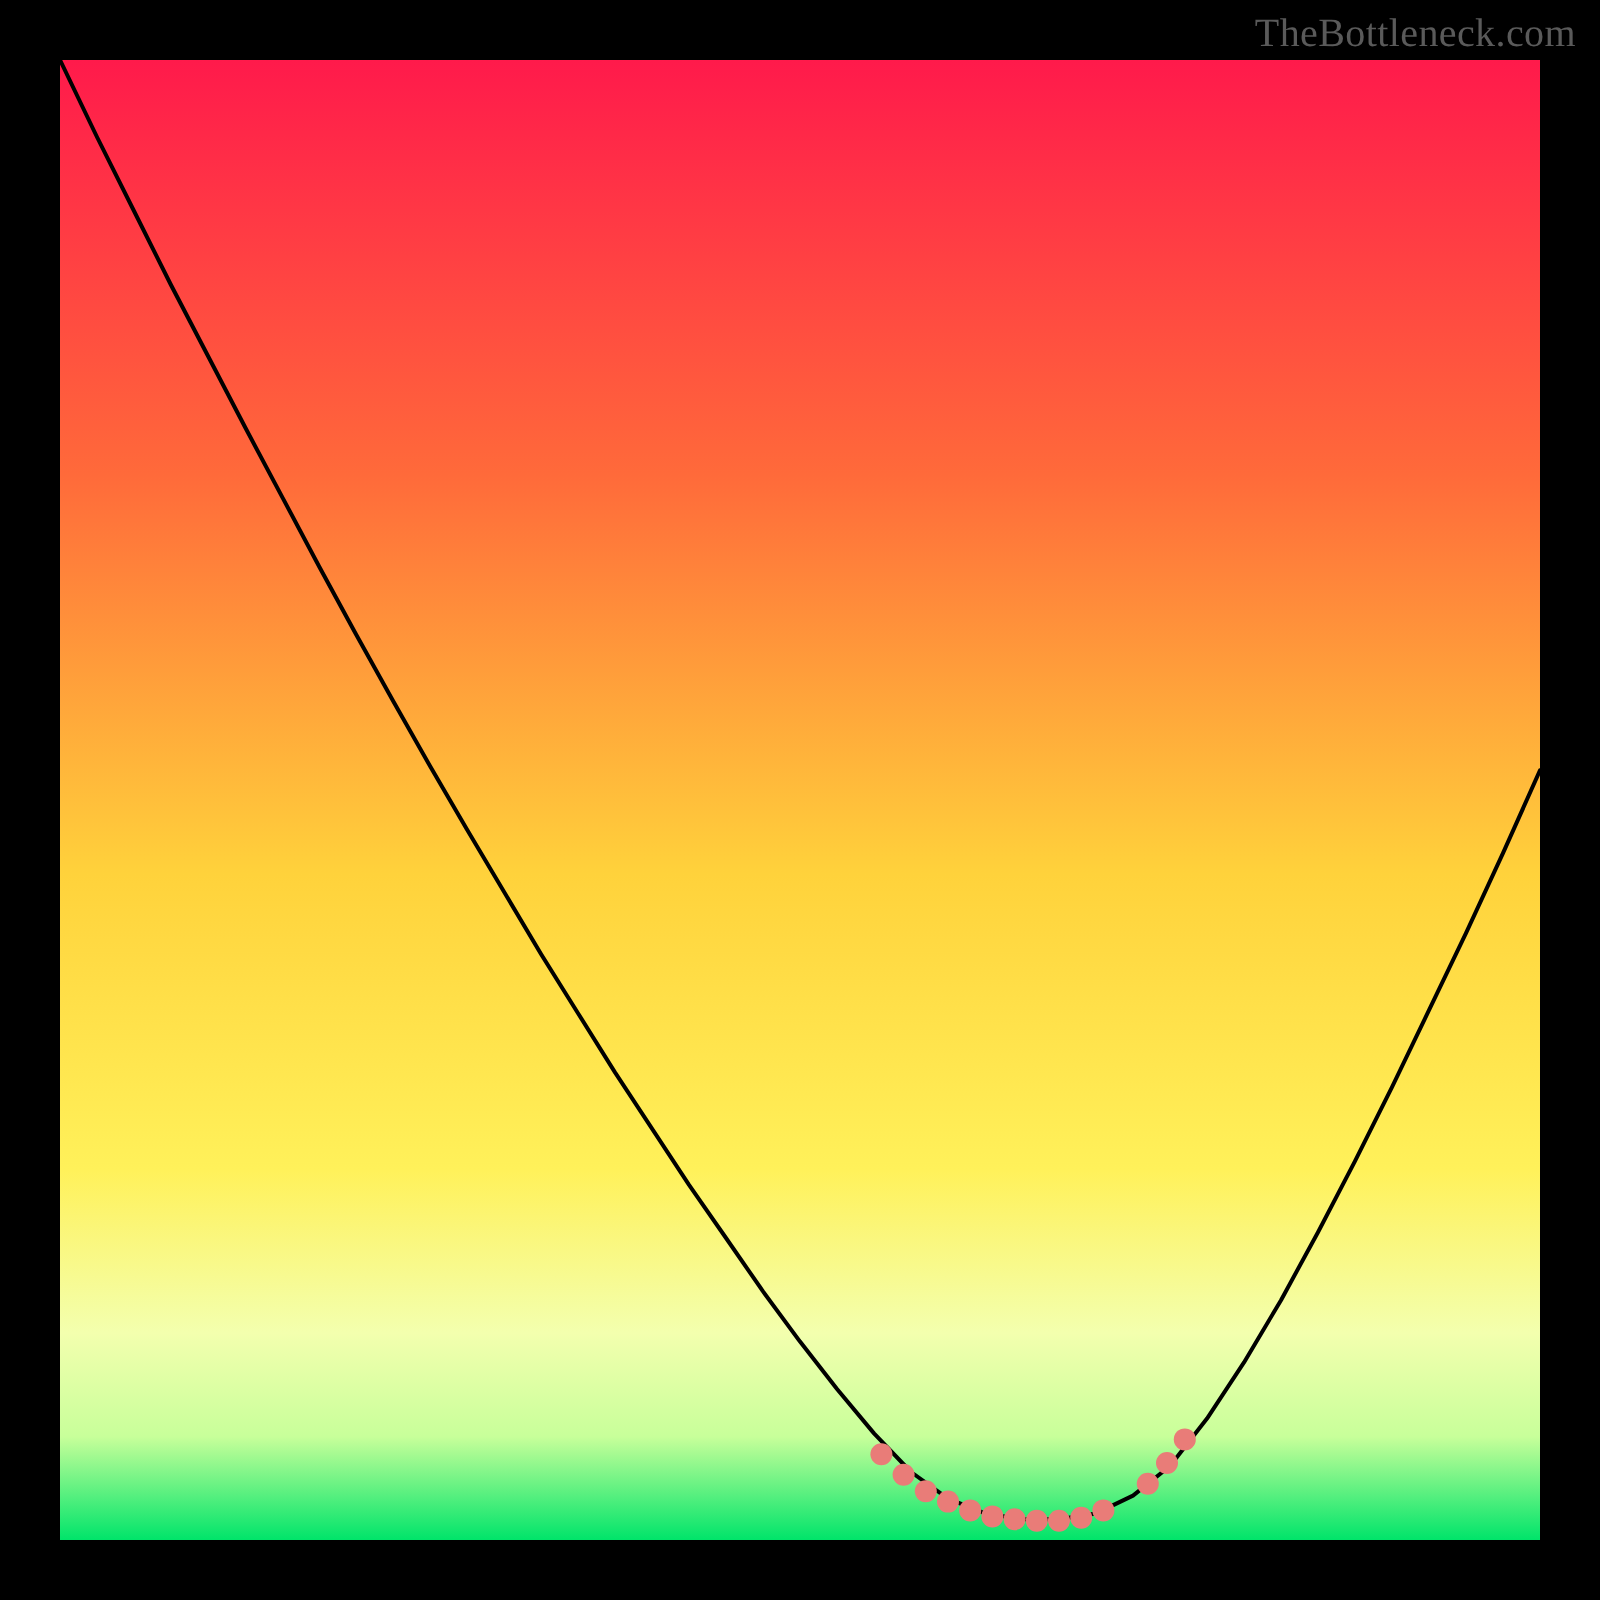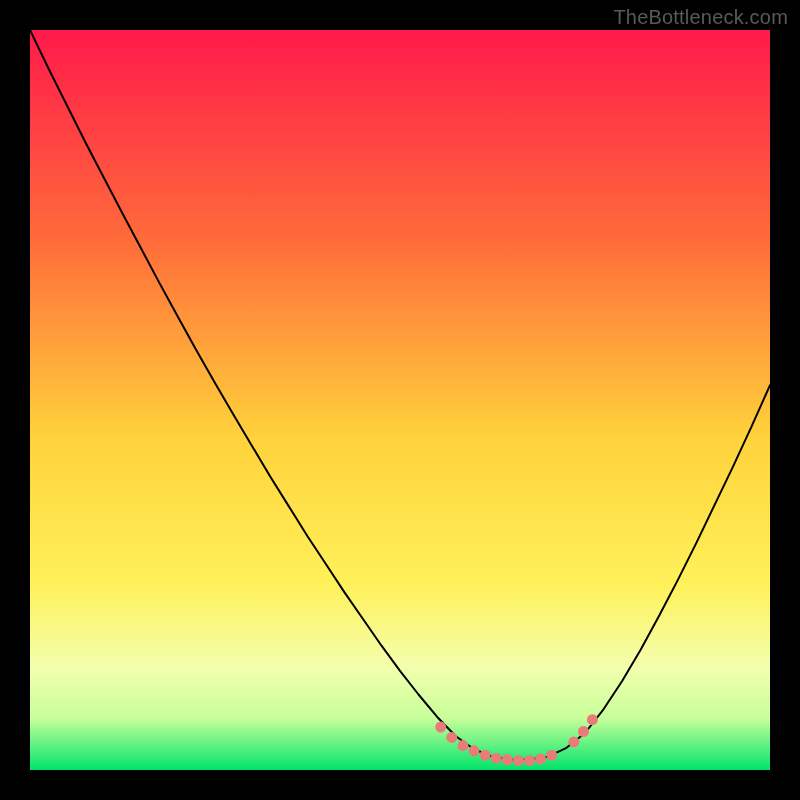--- a/index.html
+++ b/index.html
@@ -1,21 +1,21 @@
 <!DOCTYPE html>
 <html><head>
 <meta charset="utf-8">
 <style>
   * { margin: 0; padding: 0; box-sizing: border-box; }
   body { width: 800px; height: 800px; background: #000; position: relative; font-family: Arial, Helvetica, sans-serif; }
   .frame { position: absolute; inset: 0; }
   .plot { position: absolute; left: 30px; top: 30px; width: 740px; height: 740px; overflow: hidden; }
   .bg { position: absolute; inset: 0; }
   .bg defs, .bg rect { }
-  .watermark { position: absolute; top: 6px; right: 12px; color: #5a5a5a; font-size: 20px; font-weight: 500; letter-spacing: .2px; }
+  .watermark { position: absolute; top: 6px; right: 12px; color: #5a5a5a; font-size: 20px; font-weight: 500; letter-spacing: .2px; font-family: Liberation Serif, serif; }
   svg { display: block; }
 </style>
 </head>
 <body>
 
 <div class="frame">
   <div class="plot">
     <svg class="bg" width="740" height="740" viewBox="0 0 740 740">
       <defs>
         <linearGradient id="g" x1="0" y1="0" x2="0" y2="1">

